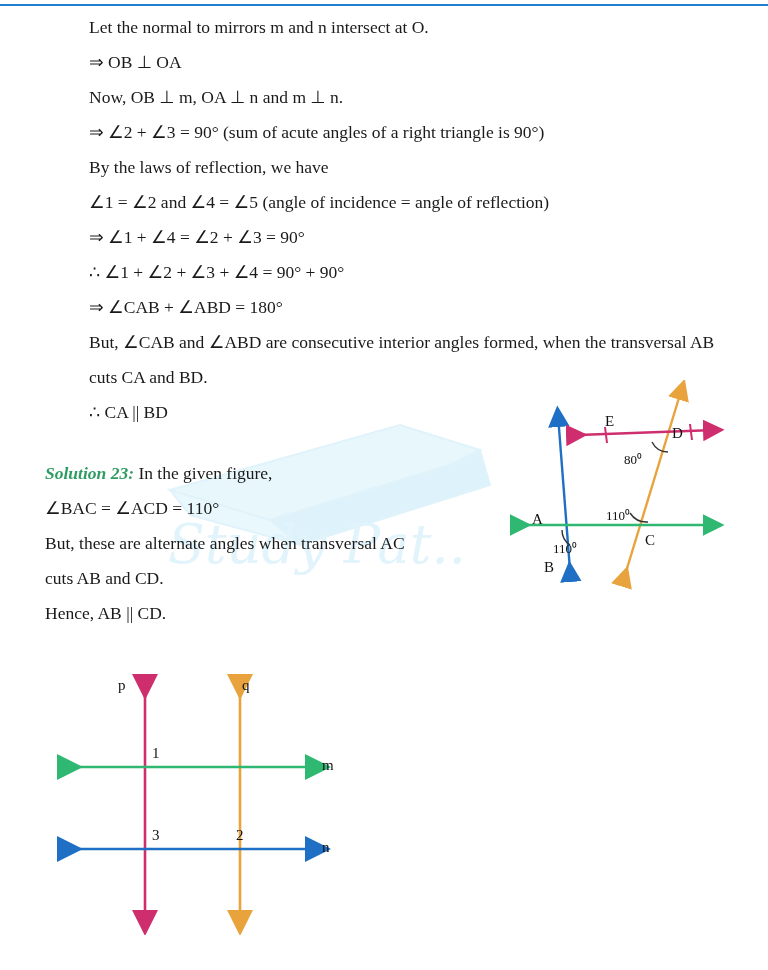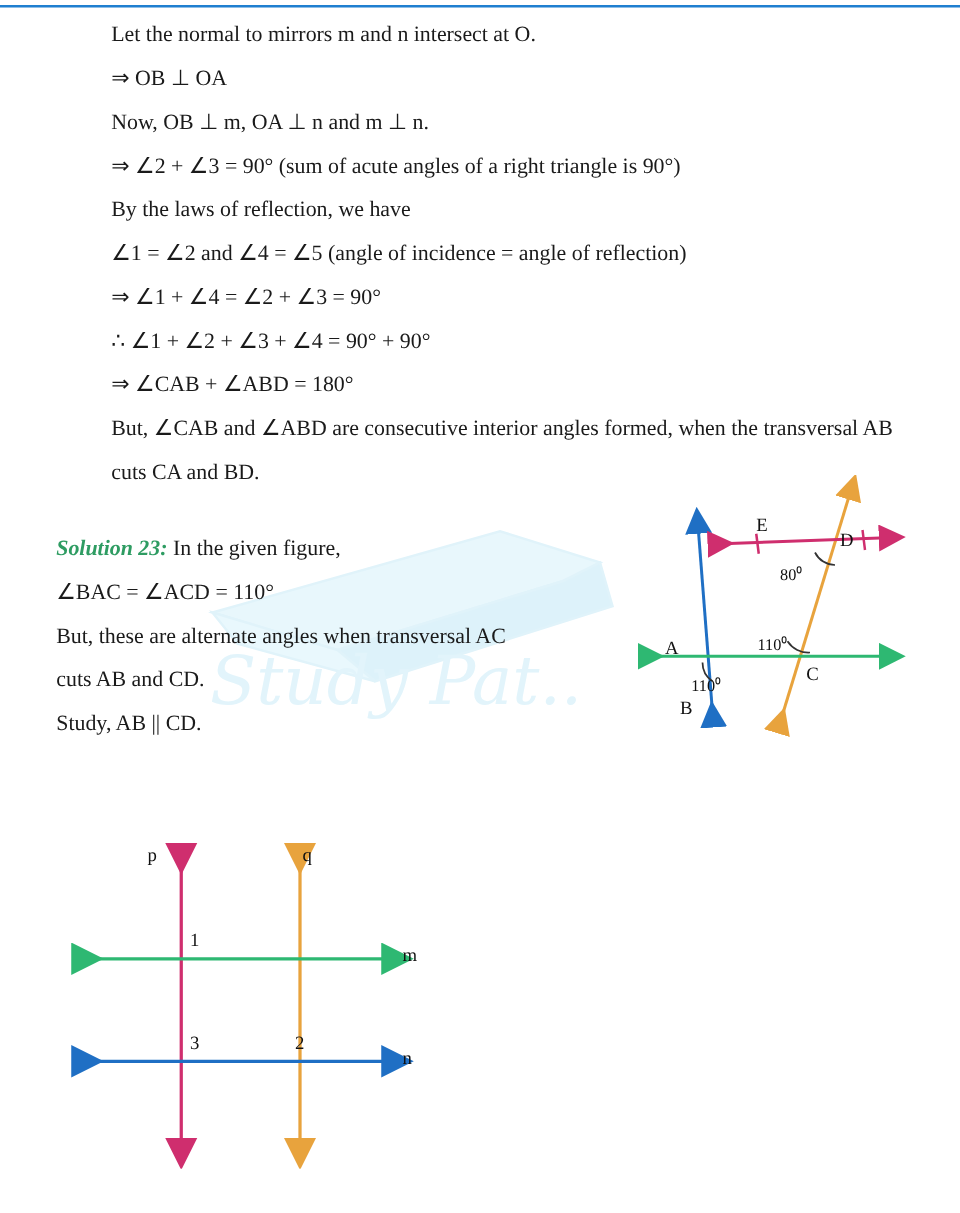--- a/index.html
+++ b/index.html
@@ -120,31 +120,32 @@
     <div class="line">⇒ OB ⊥ OA</div>
     <div class="line">Now, OB ⊥ m, OA ⊥ n and m ⊥ n.</div>
     <div class="line">⇒ ∠2 + ∠3 = 90° (sum of acute angles of a right triangle is 90°)</div>
     <div class="line">By the laws of reflection, we have</div>
     <div class="line">∠1 = ∠2 and ∠4 = ∠5 (angle of incidence = angle of reflection)</div>
     <div class="line">⇒ ∠1 + ∠4 = ∠2 + ∠3 = 90°</div>
     <div class="line">∴ ∠1 + ∠2 + ∠3 + ∠4 = 90° + 90°</div>
     <div class="line">⇒ ∠CAB + ∠ABD = 180°</div>
     <div class="line">But, ∠CAB and ∠ABD are consecutive interior angles formed, when the transversal AB</div>
     <div class="line">cuts CA and BD.</div>
+    <div class="line">∴ CA || BD</div>
 
     <div class="gap-md"></div>
 
     <div class="sol-line">
       <span class="sol-head">Solution 23:</span>
       <span>In the given figure,</span>
     </div>
     <div class="sol-line">∠BAC = ∠ACD = 110°</div>
     <div class="sol-line">But, these are alternate angles when transversal AC</div>
     <div class="sol-line">cuts AB and CD.</div>
-    <div class="sol-line">Study, AB || CD.</div>
+    <div class="sol-line">Hence, AB || CD.</div>
 
     <div class="gap-md"></div>
 
 
   </div>
 
   <div class="fig23">
     <svg width="250" height="220" viewBox="0 0 250 220">
       <defs>
         <marker id="ar-blue" markerWidth="9" markerHeight="9" refX="5" refY="4.5" orient="auto">

